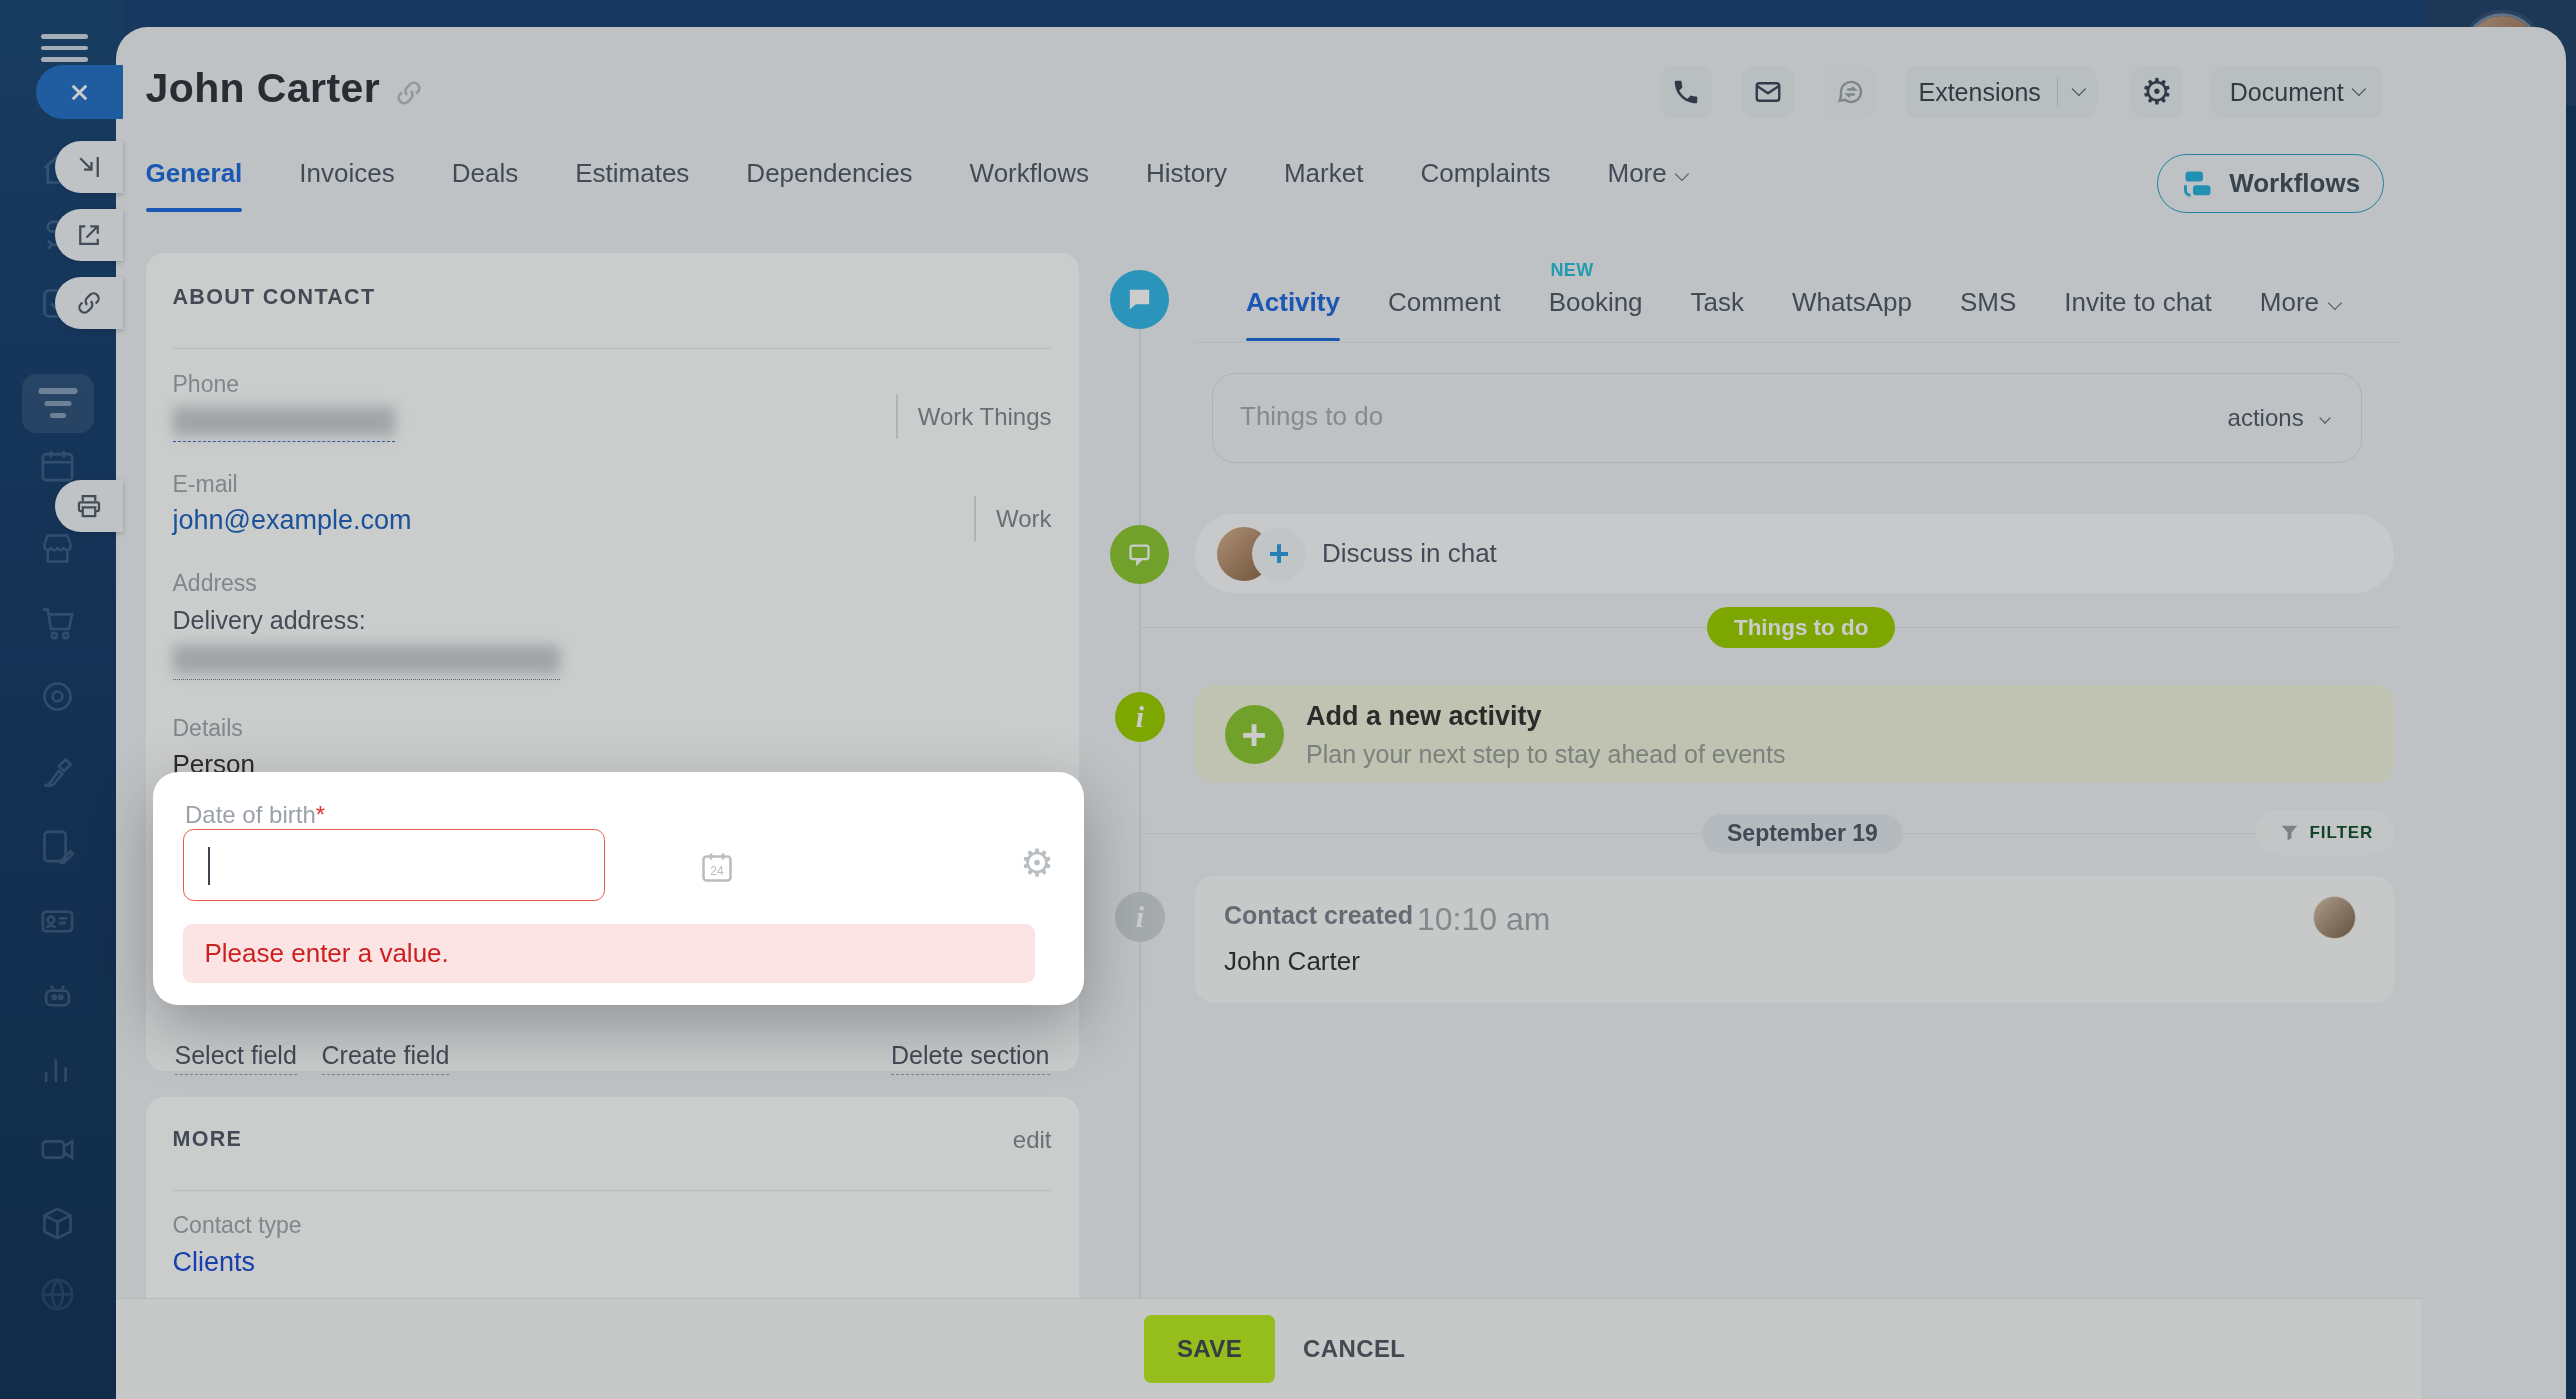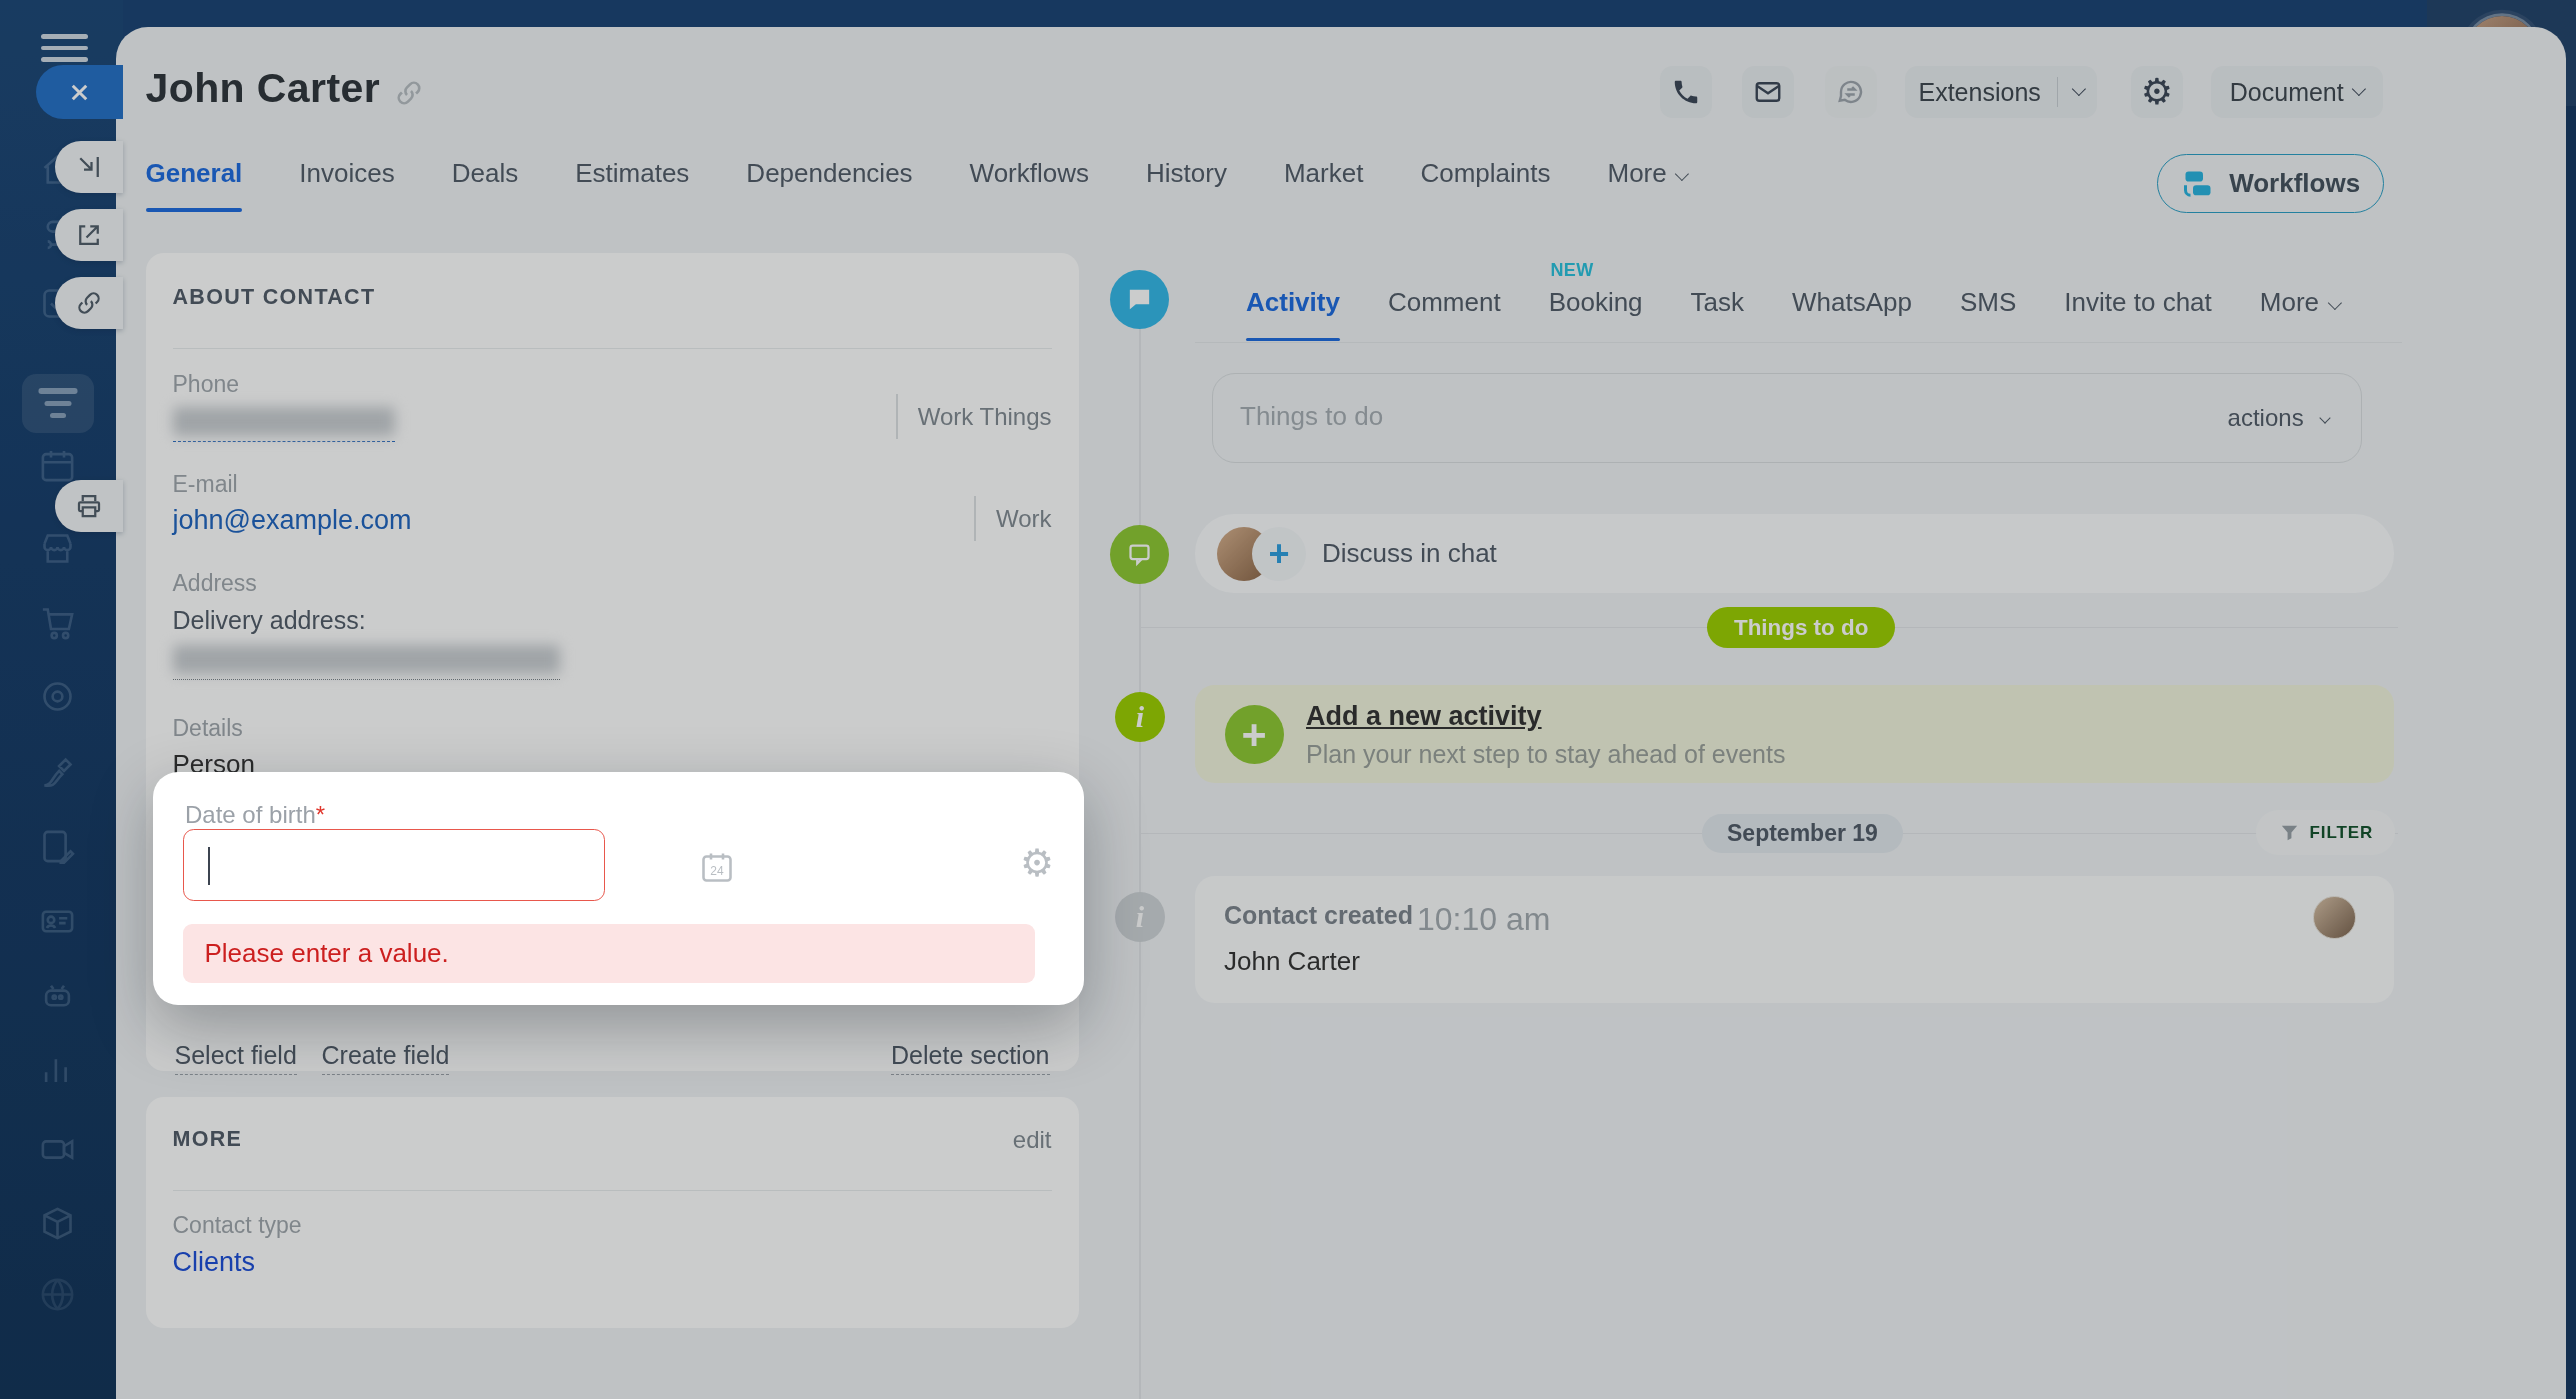--- a/index.html
+++ b/index.html
@@ -112,21 +112,21 @@
   .discuss-label { margin-left:127px; font-size:26px; color:#525c69; }
 
   .tl-hline { position:absolute; height:0.9px; background:#e2e5e8; }
   .things-pill { position:absolute; left:1591px; top:580px; height:41px; padding:0 27px; background:#9dcf00; border-radius:20.6px;
     display:flex; align-items:center; z-index:2; }
   .things-pill span { color:#fff; font-weight:bold; font-size:22.4px; }
 
   .add-banner { position:absolute; left:1079px; top:658px; width:1199px; height:98px; background:#f2f4dd; border-radius:19.7px; cursor:pointer; }
   .add-plus { position:absolute; left:29.5px; top:19.7px; width:59px; height:59px; border-radius:50%; background:#8fc933;
     display:flex; align-items:center; justify-content:center; color:#fff; font-size:43px; font-weight:bold; line-height:1; }
-  .add-title { position:absolute; left:111px; top:16px; font-size:27px; font-weight:bold; color:#333;text-decoration:underline; }
+  .add-title { position:absolute; left:111px; top:16px; font-size:27px; font-weight:bold; color:#333; }
   .add-sub { position:absolute; left:111px; top:55px; font-size:25px; color:#9aa09b; }
 
   .date-pill { position:absolute; left:1586px; top:787px; height:39px; padding:0 25px; background:#e2e8ee; border-radius:19.7px;
     display:flex; align-items:center; z-index:2; }
   .date-pill span { font-size:23px; font-weight:bold; color:#525c69; }
   .filter-btn { position:absolute; left:2140px; top:783px; height:45px; padding:0 21.5px; background:#f5f7f8; border-radius:22.4px;
     display:flex; align-items:center; gap:9px; cursor:pointer; z-index:2; }
   .filter-btn svg { width:23px; height:23px; fill:#98a0a7; }
   .filter-btn span { font-size:17px; font-weight:bold; color:#14532d; letter-spacing:0.9px; }
 
@@ -420,20 +420,24 @@
     <div class="tl-circle" style="left:999px;top:865px;width:50px;height:50px;background:#cfd4d8">
       <span class="info-i">i</span>
     </div>
     <div class="event-card">
       <div class="ev-title">Contact created</div>
       <div class="ev-time">10:10 am</div>
       <div class="ev-body">John Carter</div>
       <div class="ev-avatar"></div>
     </div>
 
+    <div class="bottom-bar">
+      <button class="save-btn">SAVE</button>
+      <div class="cancel-btn">CANCEL</div>
+    </div>
   </div>
 
   <div class="close-pill">
     <svg width="27" height="27" viewBox="0 0 24 24">
         <path d="M6 6l12 12M18 6L6 18" stroke="#fff" stroke-width="2.6" fill="none"></path>
       </svg>
   </div>
   <div class="edge-tab" style="top:141px">
     <svg viewBox="0 0 24 24">
         <path d="M5 5l9 9M14 8v6H8M19 4v16"></path>

